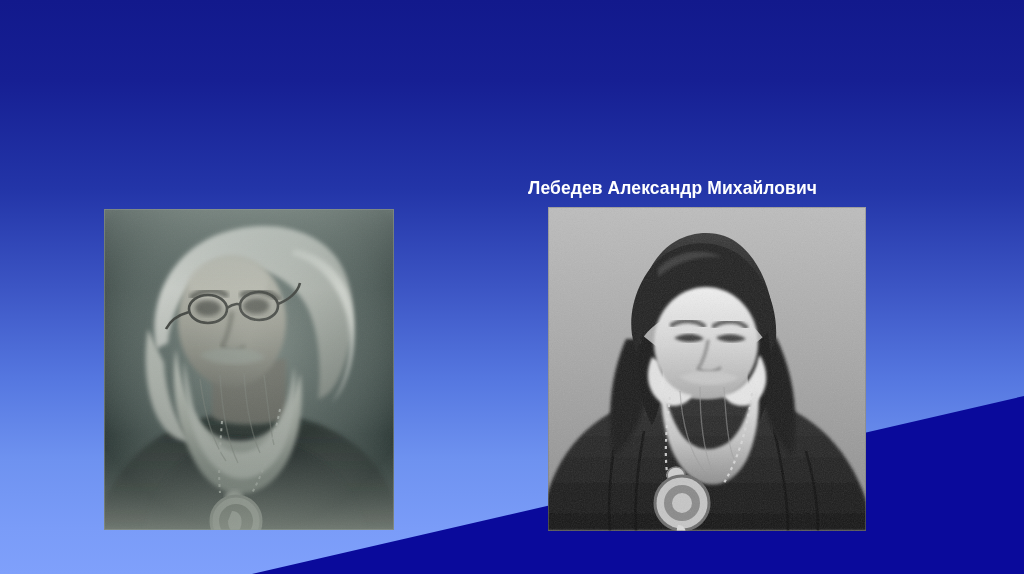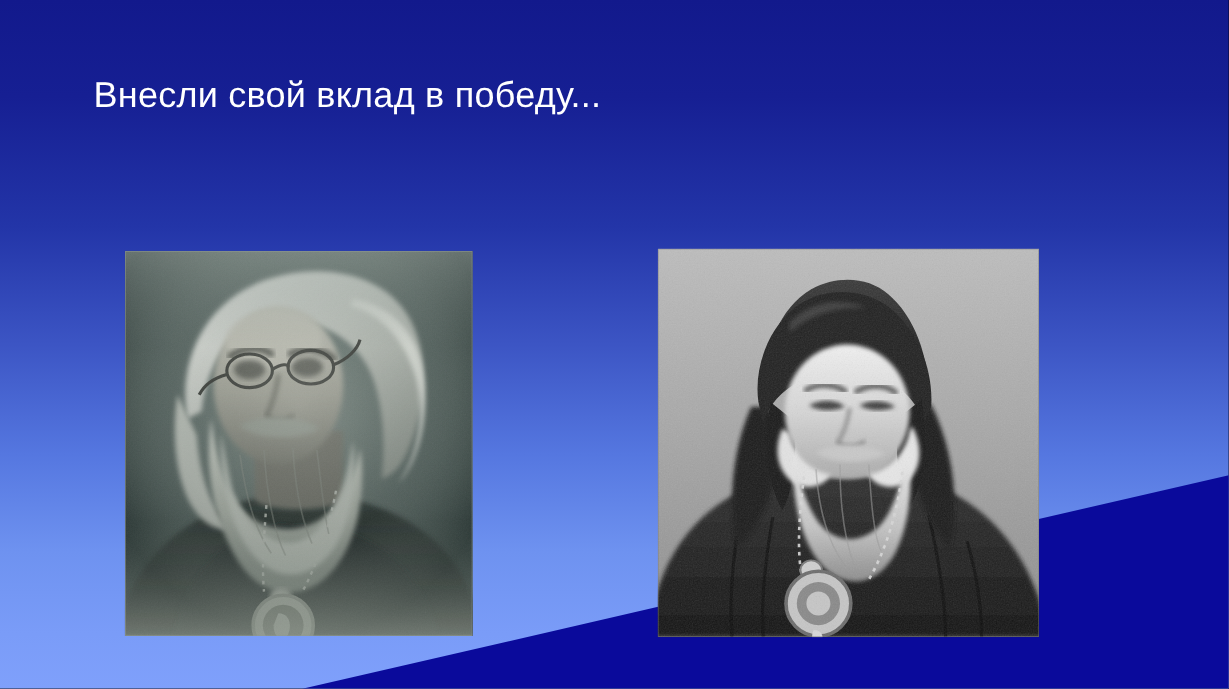--- a/index.html
+++ b/index.html
@@ -95,23 +95,23 @@
 </style>
 </head>
 <body>
 
 <div class="slide">
 
   <svg class="wedge-dark" viewBox="0 0 1024 574" preserveAspectRatio="none" aria-hidden="true">
     <polygon points="252,574 1024,396 1024,574" fill="#0a0a9b"></polygon>
   </svg>
 
-  <div class="title">Внесли свой вклад в победу...</div>
-
-
+
+
+  <div class="caption caption-right">Лебедев Александр Михайлович</div>
 
   <div class="photo photo-left">
     <svg viewBox="0 0 290 321" width="290" height="321" aria-hidden="true">
       <defs>
         <radialGradient id="lbg" cx="50%" cy="45%" r="72%">
           <stop offset="0%" stop-color="#7d8a84"></stop>
           <stop offset="45%" stop-color="#5d6a66"></stop>
           <stop offset="75%" stop-color="#394744"></stop>
           <stop offset="100%" stop-color="#2b3a3a"></stop>
         </radialGradient>

